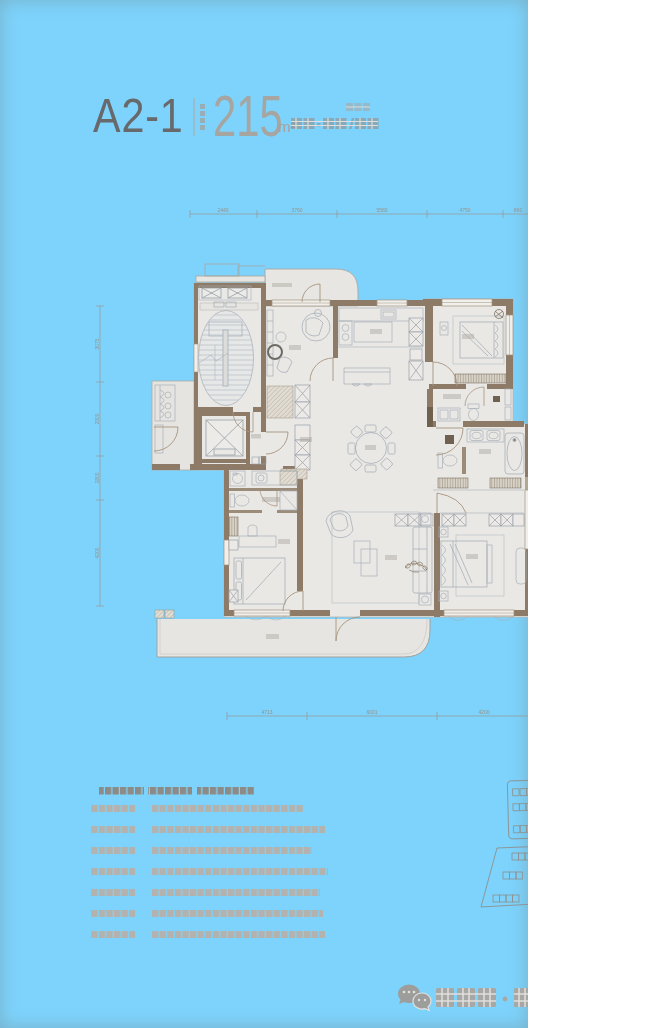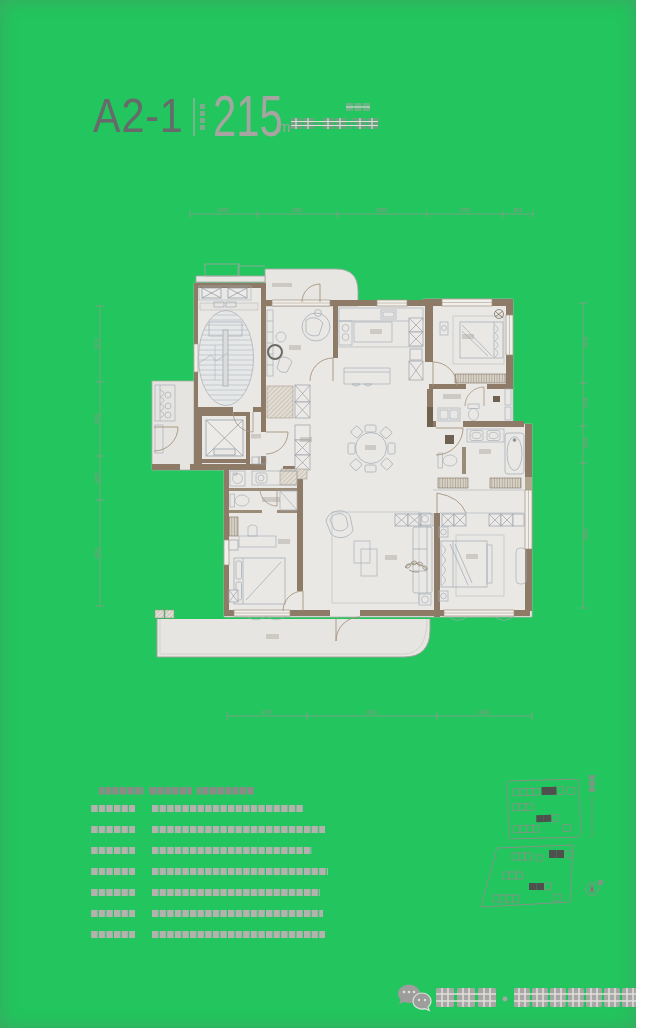--- a/index.html
+++ b/index.html
@@ -1,17 +1,17 @@
 <!DOCTYPE html>
 <html><head>
 <meta charset="utf-8">
 <style>
   html,body{margin:0;padding:0;}
   body{font-family:"Liberation Sans", sans-serif;}
-  .page{position:relative;width:636px;height:1028px;background:#22c55e;overflow:hidden;box-shadow:inset 0 0 18px rgba(110,108,102,0.35);}
+  .page{position:relative;width:528px;height:1028px;background:#7dd3fc;overflow:hidden;box-shadow:inset 0 0 18px rgba(110,108,102,0.35);}
   svg{position:absolute;left:0;top:0;}
 </style>
 </head>
 <body>
 <div class="page">
 <svg width="660" height="1028" viewBox="0 0 660 1028" style="filter:blur(0.3px)">
 <defs>
   <pattern id="hatch" width="3.2" height="3.2" patternUnits="userSpaceOnUse" patternTransform="rotate(45)">
     <rect width="3.2" height="3.2" fill="#e0dcd3"></rect>
     <line x1="0" y1="0" x2="0" y2="3.2" stroke="#ab9f8b" stroke-width="0.7"></line>

